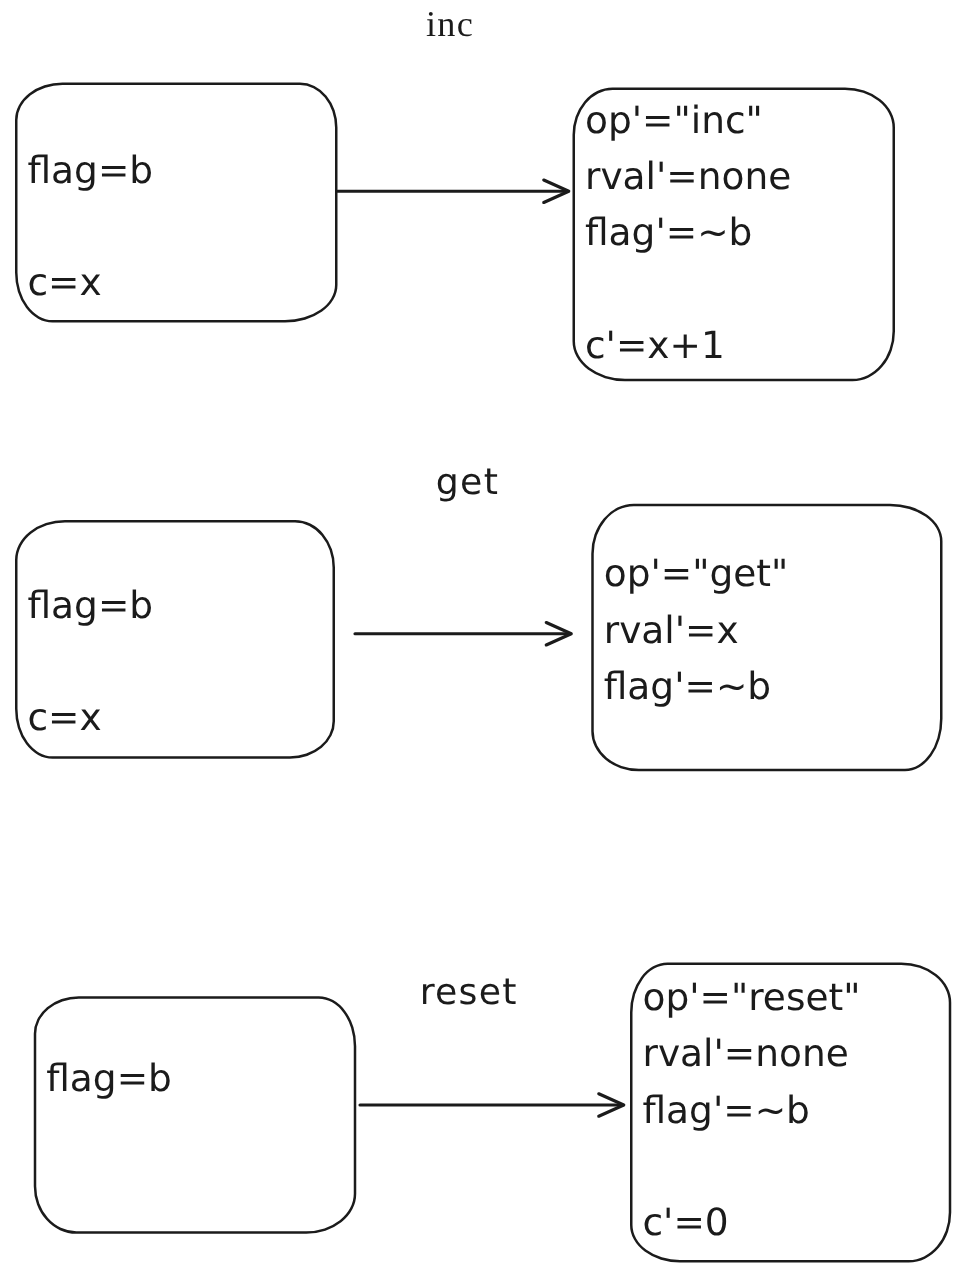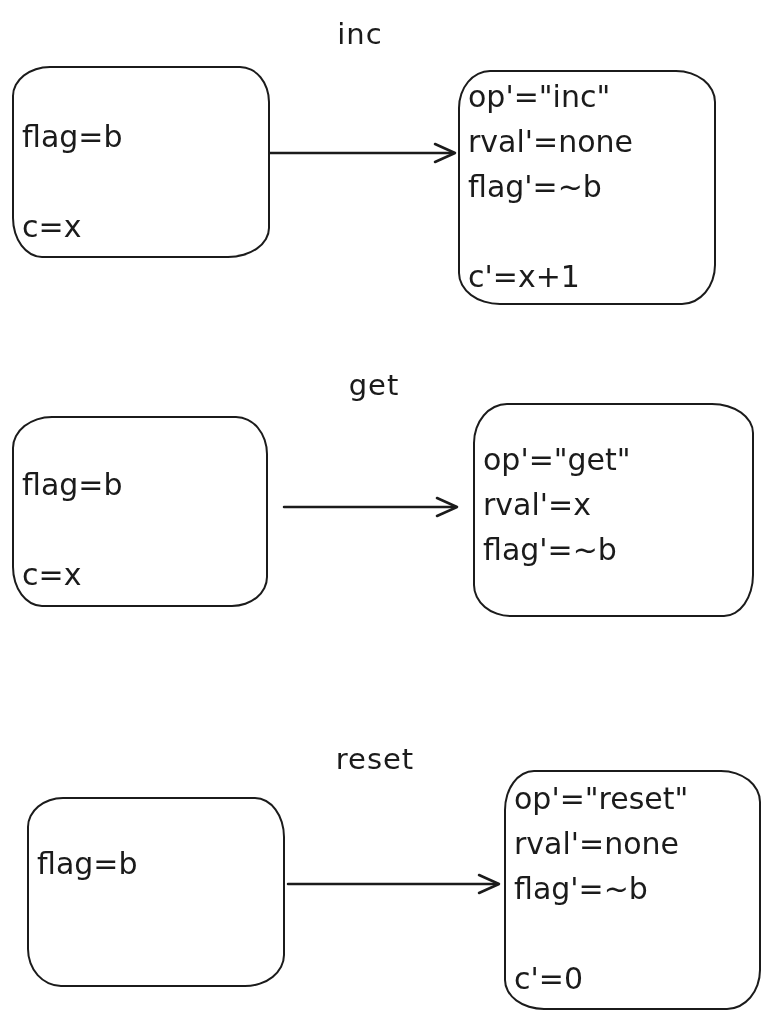--- a/index.html
+++ b/index.html
@@ -16,23 +16,23 @@
     color: #1b1b1b;
     overflow: hidden;
   }
   .diagram-label {
     position: absolute;
     font-size: 29px;
     text-align: center;
     width: 140px;
     letter-spacing: 1px;
   }
-  #label-inc   { left: 290px; top: 17px; }
+  #label-inc   { left: 290px; top: 4px; font-family: Liberation Serif, serif; }
   #label-get   { left: 304px; top: 368px; text-align: center; }
-  #label-reset { left: 305px; top: 742px; }
+  #label-reset { left: 305px; top: 776px; }
 
   .box {
     position: absolute;
     box-sizing: border-box;
     border: 2.5px solid #1b1b1b;
     background: #ffffff;
   }
   .box-text {
     white-space: pre-line;
     font-size: 30px;

